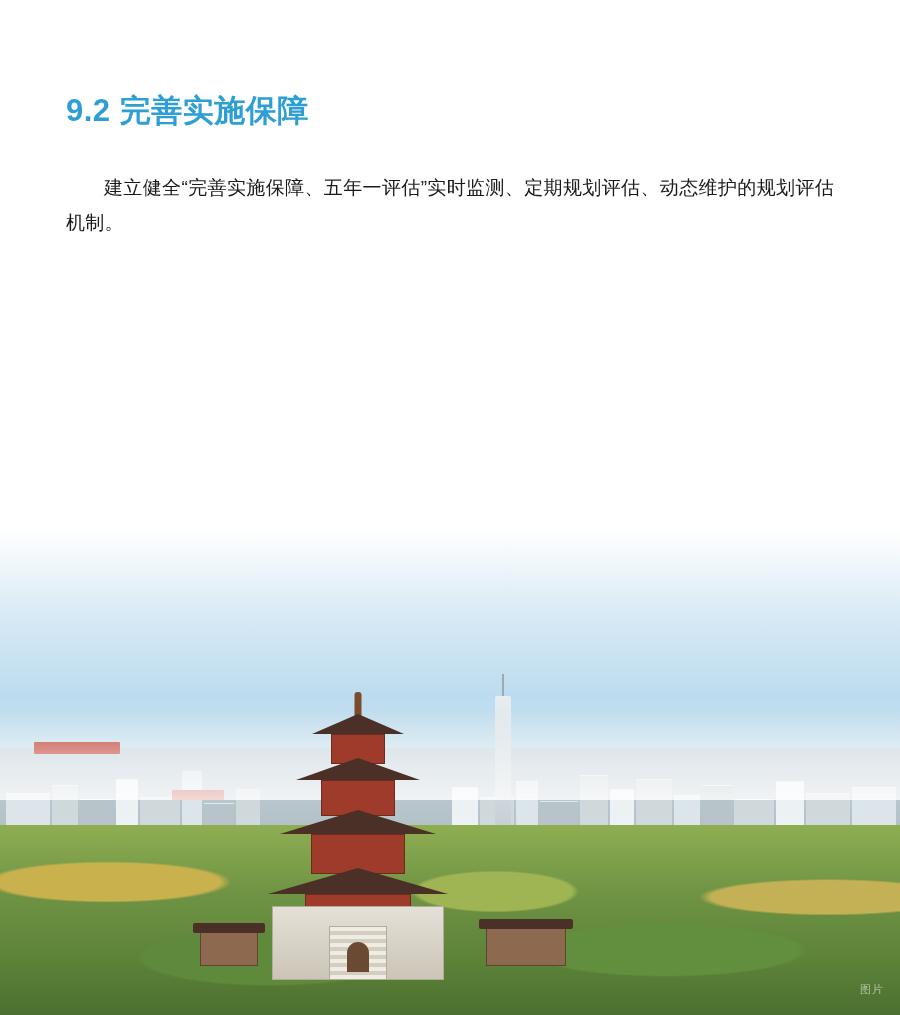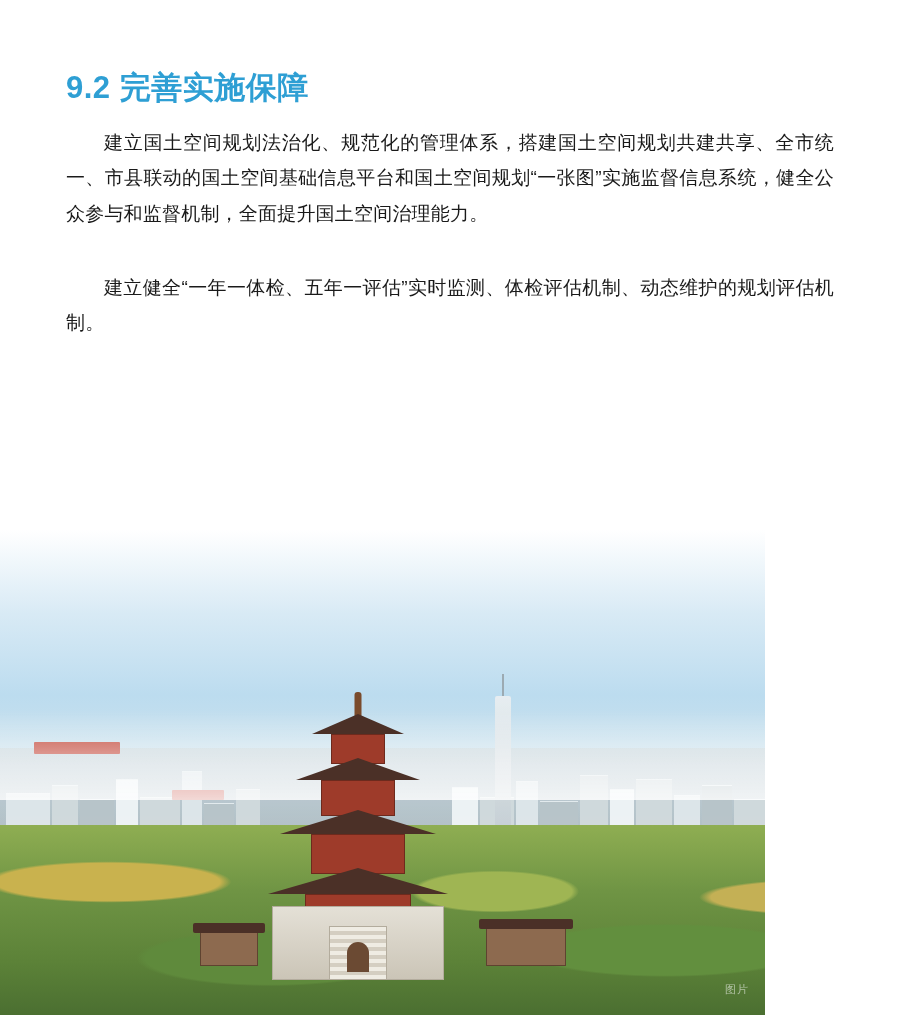--- a/index.html
+++ b/index.html
@@ -19,21 +19,21 @@
     width: 900px;
     height: 1015px;
     background: #ffffff;
   }
   .content {
     padding: 0 66px;
     box-sizing: border-box;
   }
   .page-title {
     margin: 0;
-    padding-top: 68px;
+    padding-top: 91px;
     font-size: 31px;
     font-weight: bold;
     color: #2e9fd4;
     letter-spacing: 0.5px;
     line-height: 1.3;
   }
   .section-heading {
     margin: 0;
     padding-top: 38px;
     font-size: 20px;
@@ -51,21 +51,21 @@
     text-indent: 2em;
     letter-spacing: 0.2px;
   }
   .spacer-1 { height: 22px; }
 
   
   .photo {
     position: absolute;
     left: 0;
     top: 530px;
-    width: 765px;
+    width: 900px;
     height: 485px;
     overflow: hidden;
     text-align: center;
   }
   .sky {
     position: absolute;
     left: 0; top: 0;
     width: 900px; height: 300px;
     background: linear-gradient(180deg, #ffffff 0%, #d8eaf5 28%, #bcdcef 55%, #cfe3ec 80%, #dfe9ea 100%);
   }
@@ -226,26 +226,25 @@
 </head>
 <body>
 
 <div class="page">
 
   <div class="content">
 
     <h1 class="page-title">9.2 完善实施保障</h1>
 
 
-    <p class="para">建立国土空间规划法治化、规范化的管理体系，搭建国土空间规划共建共享、全市统一、市县联动的国土空间基础信息平台和国土空间规划“一张图”实施监督信息系统，健全公众参与和监督机制，全面提升国土空间治理能力。</p>
 
     <div class="spacer-1"></div>
 
 
-    <p class="para">建立健全“一年一体检、五年一评估”实时监测、体检评估机制、动态维护的规划评估机制。</p>
+    <p class="para">建立健全“完善实施保障、五年一评估”实时监测、定期规划评估、动态维护的规划评估机制。</p>
   </div>
 
   <div class="photo">
 
     <div class="sky"></div>
 
     <div class="cityband">
       <div class="bldg l" style="left:6px;  width:44px; height:44px;"></div>
       <div class="bldg" style="left:52px; width:26px; height:52px;"></div>
       <div class="bldg d" style="left:80px; width:34px; height:38px;"></div>

